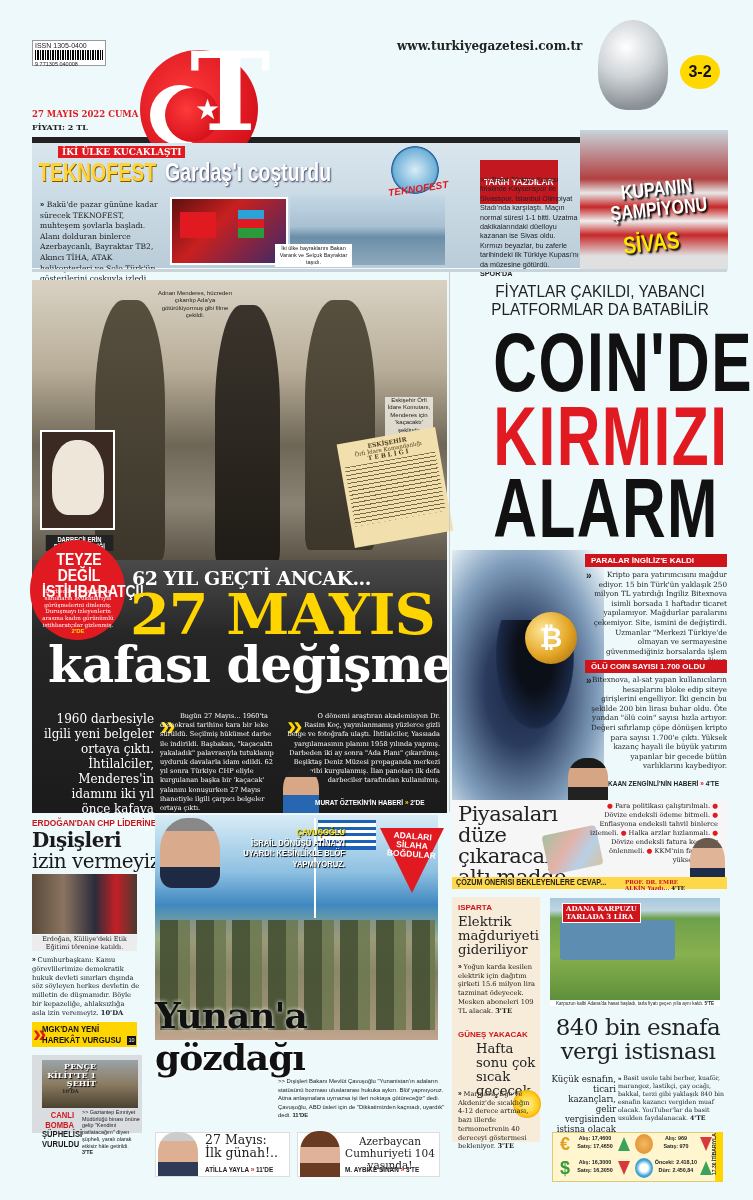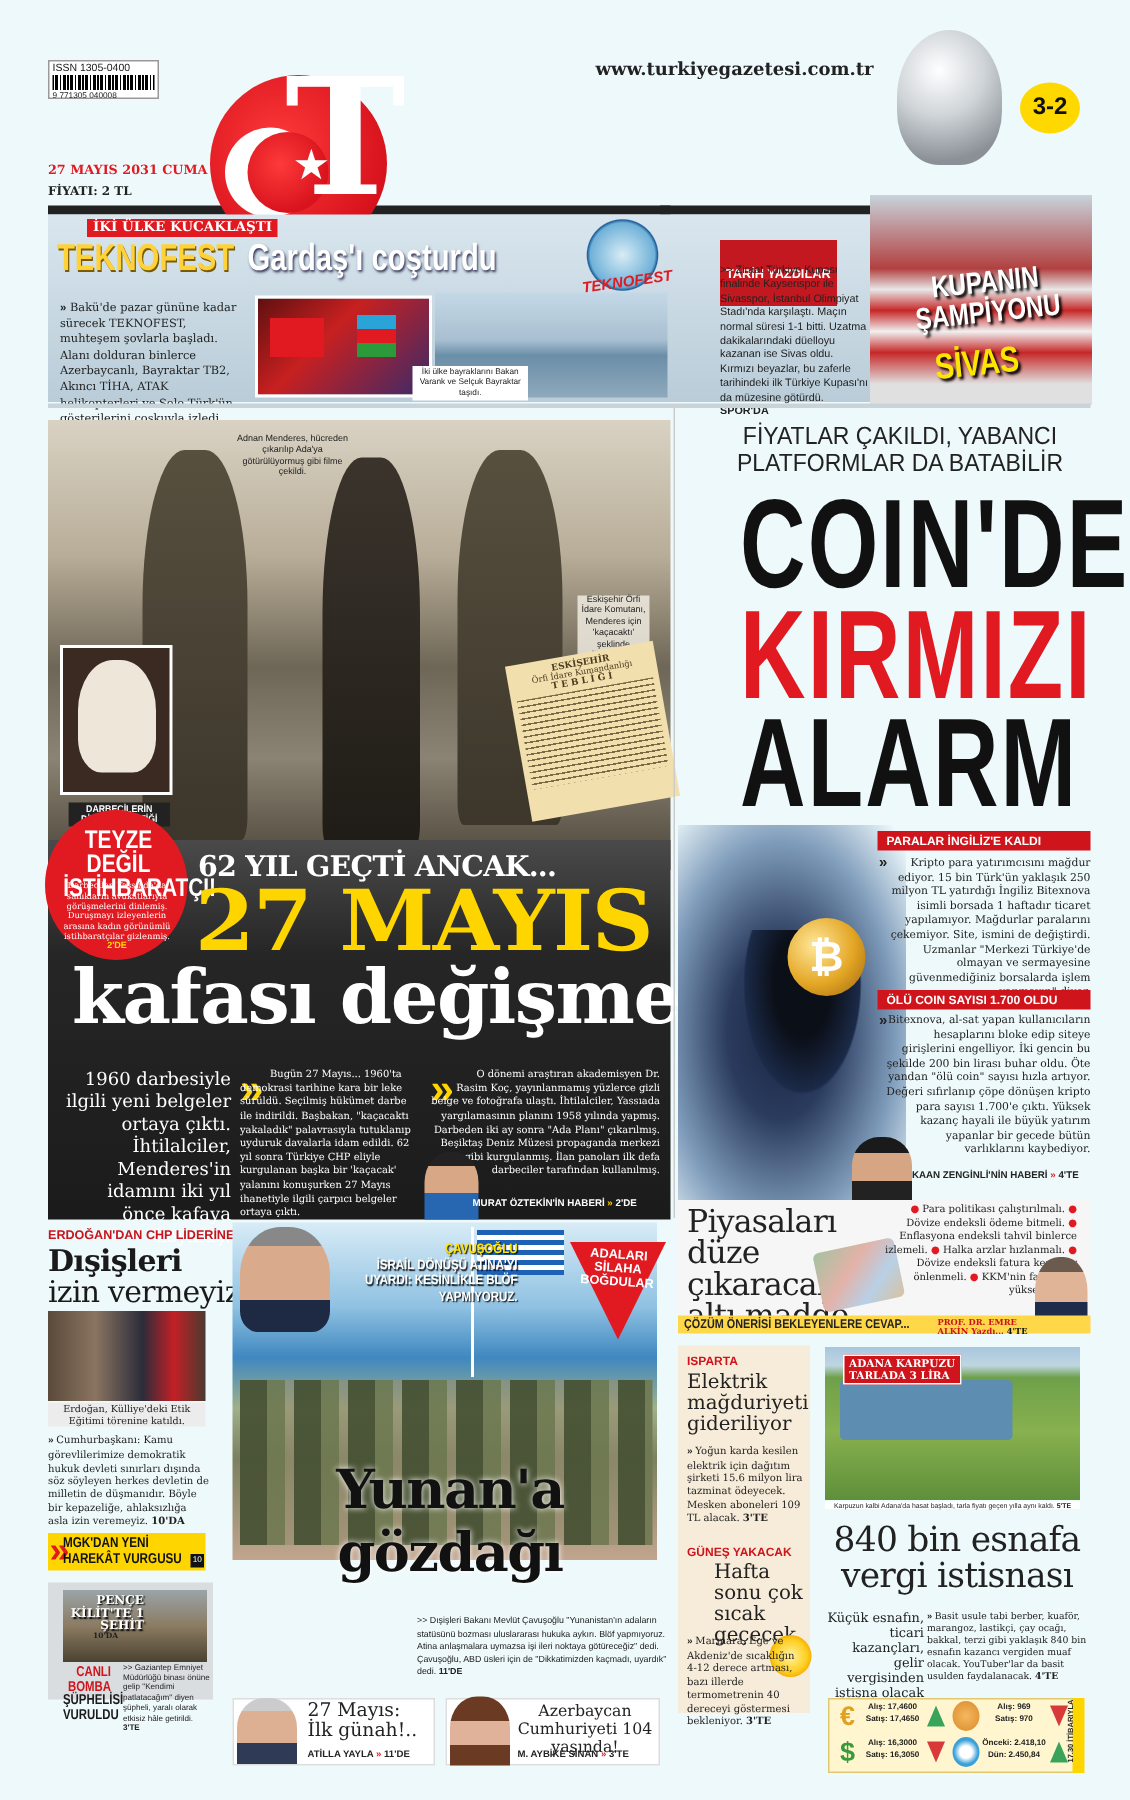--- a/index.html
+++ b/index.html
@@ -119,21 +119,21 @@
 
 .yunan-photo{left:155px;top:815px;width:283px;height:225px;background:linear-gradient(180deg,#d8ecf6 0,#8fc1e2 25%,#3f88c0 40%,#9fb08a 55%,#7a8060 70%,#c2a58e 100%)}
 .cavus-face{left:160px;top:818px;width:60px;height:70px;border-radius:45% 45% 20% 20%;background:linear-gradient(180deg,#888 0 18%,#d9ab8c 18% 70%,#1e2a44 70%)}
 .gr-flag{left:318px;top:820px;width:58px;height:30px;background:repeating-linear-gradient(180deg,#1e62b8 0 3.3px,#fff 3.3px 6.6px)}
 .gr-pole{left:314px;top:818px;width:2px;height:100px;background:#fff}
 .cavus-text{left:215px;top:827px;width:130px;text-align:right;font-family:"Liberation Sans",sans-serif;font-weight:bold;font-size:9px;line-height:10.5px;color:#fff;text-shadow:1px 1px 1px #000;transform:scaleX(.85);transform-origin:right top}
 .cavus-text .y{color:#ffe600}
 .adalari{left:380px;top:828px;width:0;height:0;border-left:32px solid transparent;border-right:32px solid transparent;border-top:65px solid #e11a22}
 .adalari-text{left:380px;top:832px;width:64px;text-align:center;color:#fff;font-family:"Liberation Sans",sans-serif;font-weight:bold;font-size:8.5px;line-height:9px;transform:rotate(4deg)}
 .soldiers{left:160px;top:920px;width:275px;height:110px;background:repeating-linear-gradient(90deg,rgba(72,82,52,.95) 0 18px,rgba(110,120,80,.9) 18px 30px,rgba(150,140,110,.6) 30px 36px)}
-.yunan-h{left:155px;top:972px;width:290px;text-align:center;font-family:"DejaVu Serif",serif;font-weight:bold;font-size:36px;color:#111;letter-spacing:-1px;text-shadow:0 0 4px #fff}
+.yunan-h{left:155px;top:994px;width:290px;text-align:left;font-family:"DejaVu Serif",serif;font-weight:bold;font-size:36px;color:#111;letter-spacing:-1px;text-shadow:0 0 4px #fff}
 .yunan-lead{left:155px;top:1077px;width:120px;text-align:right;font-size:8.2px;line-height:11px;font-family:"DejaVu Serif",serif;color:#222}
 .yunan-body{left:278px;top:1077px;width:170px;font-size:5.9px;line-height:8.5px;font-family:"Liberation Sans",sans-serif;color:#222}
 .col-box{height:45px;background:#fff;border:1px solid #ddd}
 .atilla-face{left:158px;top:1132px;width:40px;height:44px;border-radius:45% 45% 0 0;background:linear-gradient(180deg,#ccc 0 20%,#ddb093 20% 68%,#2e3a56 68%)}
 .aybike-face{left:300px;top:1131px;width:40px;height:46px;border-radius:45% 45% 0 0;background:linear-gradient(180deg,#6a3b22 0 35%,#e0b29a 35% 70%,#6a3b22 70%)}
 .col-title{font-family:"DejaVu Serif",serif;font-size:12.5px;line-height:13px;color:#222}
 .col-author{font-size:6.4px;font-weight:bold;font-family:Liberation Sans, sans-serif;color:#222}
 .col-author .ar{color:#e11a22}
 
 
@@ -163,21 +163,21 @@
 </head>
 <body>
 
 <div class="page">
 
   <div class="abs issn">
     <div>ISSN 1305-0400</div>
     <div class="bars"></div>
     <div style="font-size:5.5px">9 771305 040008</div>
   </div>
-  <div class="abs date">27 MAYIS 2031 CUMA</div>
+  <div class="abs date">27 MAYIS 2022 CUMA</div>
   <div class="abs price">FİYATI: 2 TL</div>
   <div class="abs topbar"></div>
   <div class="abs topbar2"></div>
 
   <div class="abs logo-circle"></div>
   <div class="abs crescent"></div>
   <div class="abs crescent-cut" style="background:radial-gradient(circle at 40% 40%,#ff3a3a,#d8131d 70%)"></div>
   <div class="abs star">★</div>
   <div class="abs logo-T">T</div>
   <div class="abs website">www.turkiyegazetesi.com.tr</div>

